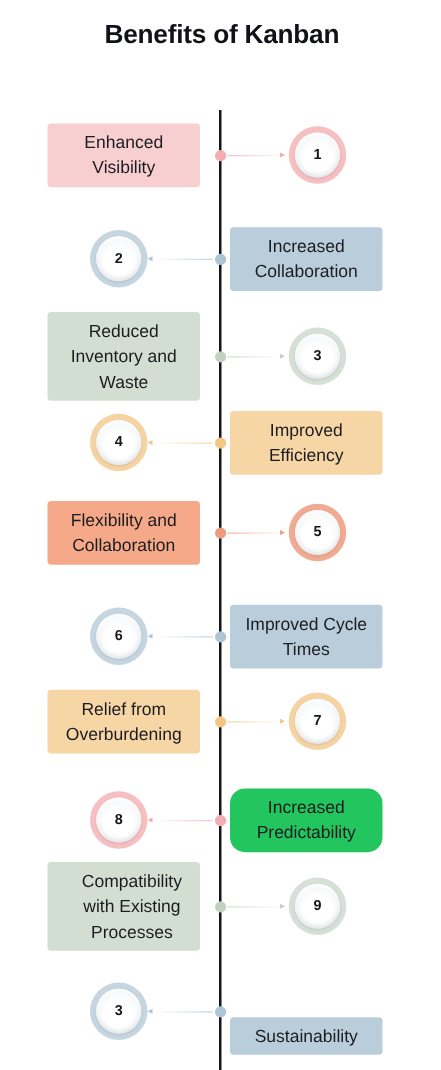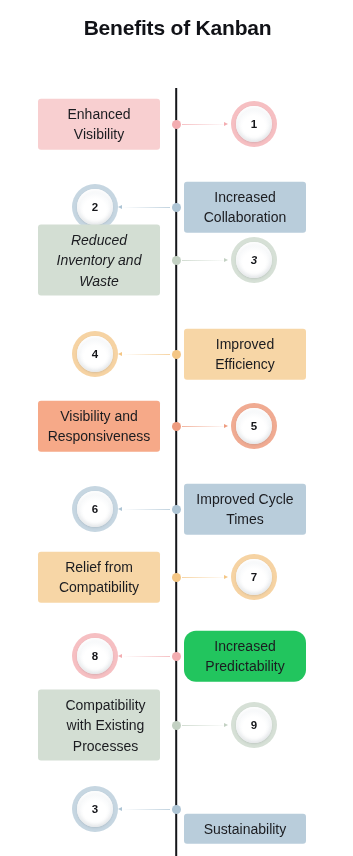--- a/index.html
+++ b/index.html
@@ -164,21 +164,21 @@
       <div class="conn" style="background: linear-gradient(to left, rgb(174, 197, 213), rgba(255, 255, 255, 0)); opacity: 0.75;"></div>
       <div class="arrow" style="border-right-color: rgb(174, 197, 213);"></div>
       <div class="dot" style="background: rgb(174, 197, 213);"></div>
       <div class="chip" style="background: rgb(185, 205, 219); color: rgb(27, 28, 32);">Increased Collaboration</div>
       <div class="node">
         <div class="ring" style="background: rgb(198, 214, 225);"></div>
         <div class="disc"></div>
         <div class="num">2</div>
       </div>
     </div>
-    <div class="row left-chip" style="top: 232px; font-style: italic;">
+    <div class="row left-chip" style="top: 257px;">
       <div class="conn" style="background: linear-gradient(to right, rgb(195, 209, 195), rgba(255, 255, 255, 0)); opacity: 0.75;"></div>
       <div class="arrow" style="border-left-color: rgb(195, 209, 195);"></div>
       <div class="dot" style="background: rgb(195, 209, 195);"></div>
       <div class="chip" style="background: rgb(211, 222, 211); color: rgb(27, 28, 32);">Reduced Inventory and Waste</div>
       <div class="node">
         <div class="ring" style="background: rgb(214, 224, 214);"></div>
         <div class="disc"></div>
         <div class="num">3</div>
       </div>
     </div>
@@ -190,21 +190,21 @@
       <div class="node">
         <div class="ring" style="background: rgb(246, 211, 163);"></div>
         <div class="disc"></div>
         <div class="num">4</div>
       </div>
     </div>
     <div class="row left-chip" style="top: 398px;">
       <div class="conn" style="background: linear-gradient(to right, rgb(238, 156, 128), rgba(255, 255, 255, 0)); opacity: 0.75;"></div>
       <div class="arrow" style="border-left-color: rgb(238, 156, 128);"></div>
       <div class="dot" style="background: rgb(238, 156, 128);"></div>
-      <div class="chip" style="background: rgb(246, 169, 136); color: rgb(27, 28, 32);">Visibility and Responsiveness</div>
+      <div class="chip" style="background: rgb(246, 169, 136); color: rgb(27, 28, 32);">Flexibility and Collaboration</div>
       <div class="node">
         <div class="ring" style="background: rgb(240, 171, 146);"></div>
         <div class="disc"></div>
         <div class="num">5</div>
       </div>
     </div>
     <div class="row right-chip" style="top: 481px;">
       <div class="conn" style="background: linear-gradient(to left, rgb(174, 197, 213), rgba(255, 255, 255, 0)); opacity: 0.75;"></div>
       <div class="arrow" style="border-right-color: rgb(174, 197, 213);"></div>
       <div class="dot" style="background: rgb(174, 197, 213);"></div>
@@ -212,21 +212,21 @@
       <div class="node">
         <div class="ring" style="background: rgb(198, 214, 225);"></div>
         <div class="disc"></div>
         <div class="num">6</div>
       </div>
     </div>
     <div class="row left-chip" style="top: 549px;">
       <div class="conn" style="background: linear-gradient(to right, rgb(244, 198, 133), rgba(255, 255, 255, 0)); opacity: 0.75;"></div>
       <div class="arrow" style="border-left-color: rgb(244, 198, 133);"></div>
       <div class="dot" style="background: rgb(244, 198, 133);"></div>
-      <div class="chip" style="background: rgb(247, 214, 166); color: rgb(27, 28, 32);">Relief from Compatibility</div>
+      <div class="chip" style="background: rgb(247, 214, 166); color: rgb(27, 28, 32);">Relief from Overburdening</div>
       <div class="node">
         <div class="ring" style="background: rgb(246, 211, 163);"></div>
         <div class="disc"></div>
         <div class="num">7</div>
       </div>
     </div>
     <div class="row right-chip" style="top: 628px;">
       <div class="conn" style="background: linear-gradient(to left, rgb(243, 173, 177), rgba(255, 255, 255, 0)); opacity: 0.75;"></div>
       <div class="arrow" style="border-right-color: rgb(243, 173, 177);"></div>
       <div class="dot" style="background: rgb(243, 173, 177);"></div>

